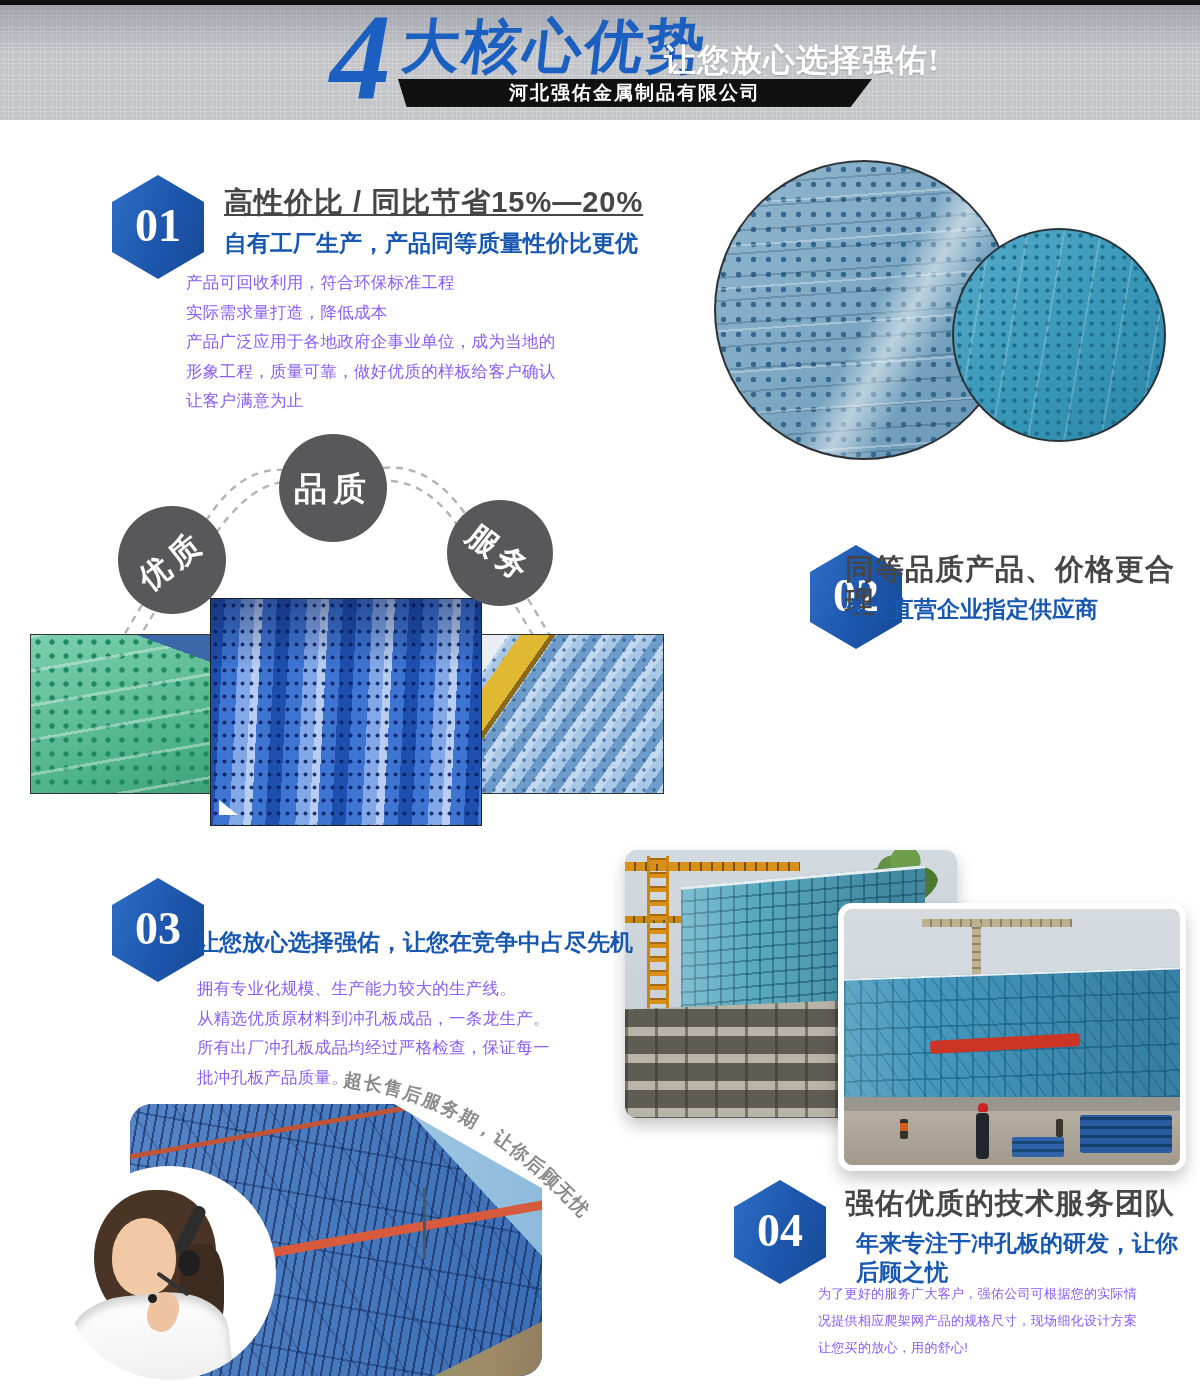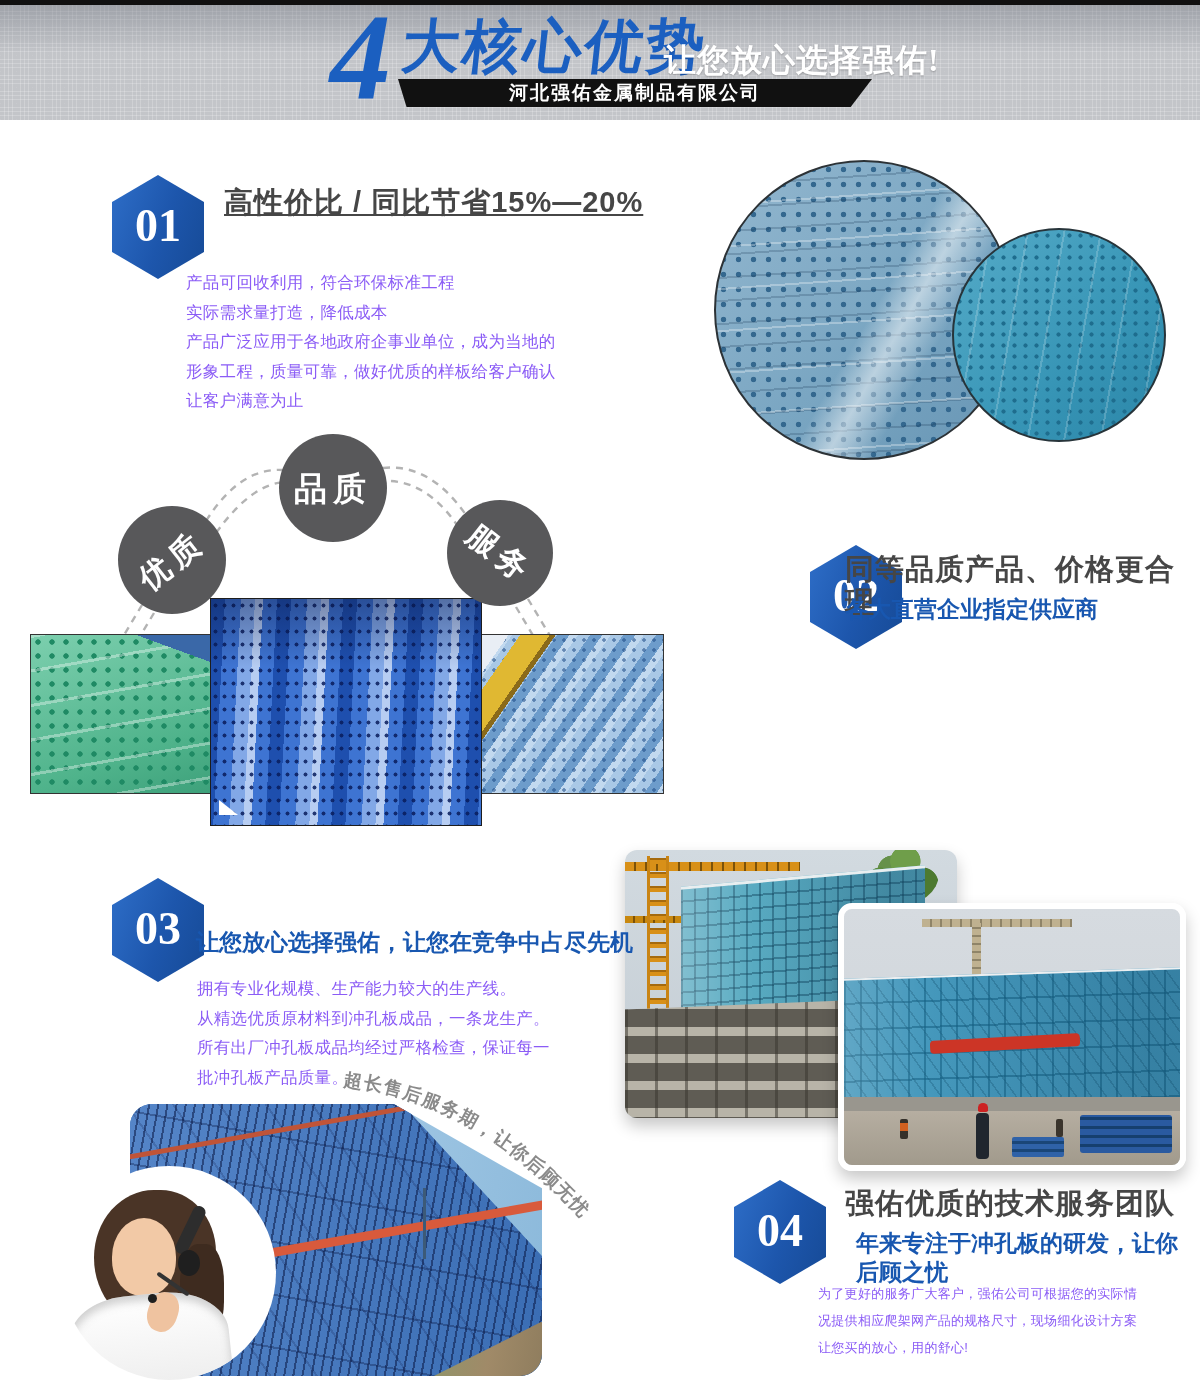--- a/index.html
+++ b/index.html
@@ -203,20 +203,21 @@
 
   <div class="top-black"></div>
   <div class="header-bg"></div>
   <div class="big-num">4</div>
   <div class="hdr-title">大核心优势</div>
   <div class="hdr-tag">让您放心选择强佑!</div>
   <div class="hdr-banner">河北强佑金属制品有限公司</div>
 
   <div class="hex h1">01</div>
   <div class="sec-title t1">高性价比 / 同比节省15%—20%</div>
+  <div class="sec-sub u1">自有工厂生产，产品同等质量性价比更优</div>
   <div class="sec-body b1">产品可回收利用，符合环保标准工程
 实际需求量打造，降低成本
 产品广泛应用于各地政府企事业单位，成为当地的
 形象工程，质量可靠，做好优质的样板给客户确认
 让客户满意为止</div>
 
   <div class="circ-photo circ-big"></div>
   <div class="circ-photo circ-small"></div>
 
   <svg class="dashes" width="600" height="280" viewBox="0 0 600 280">

